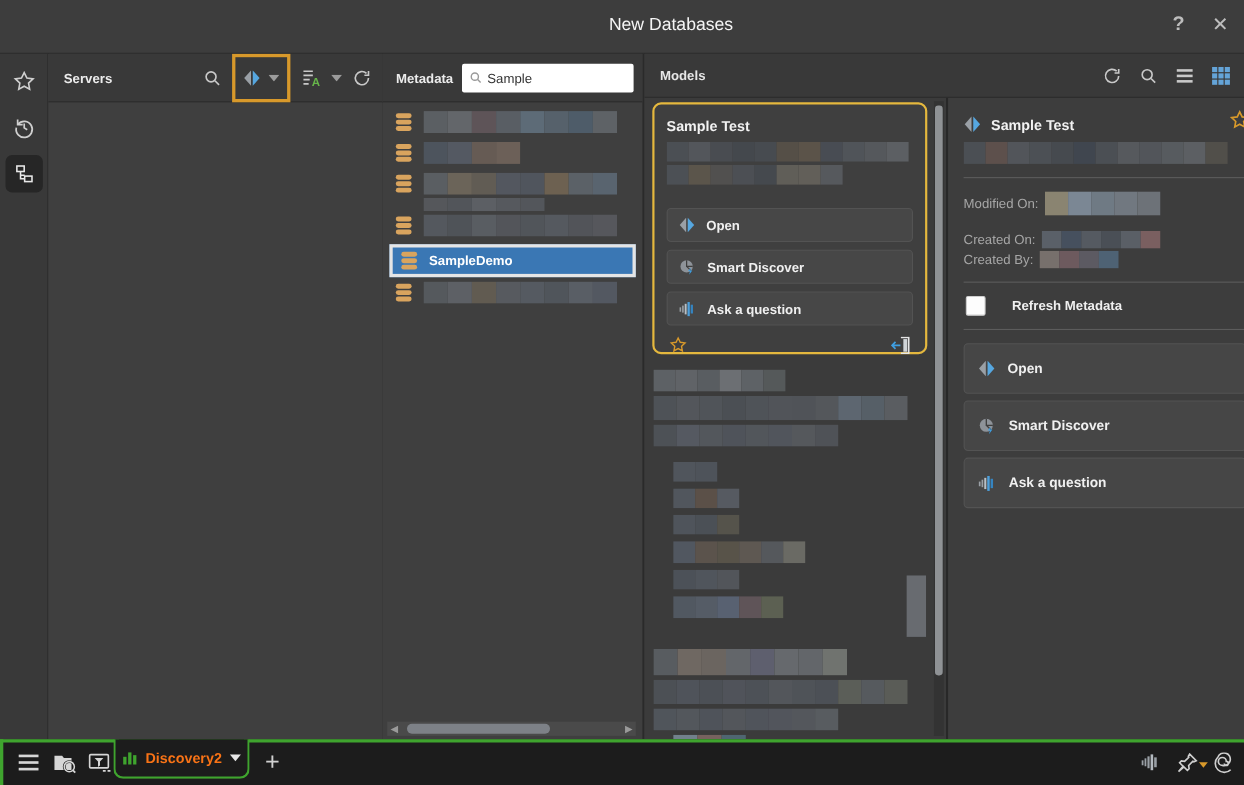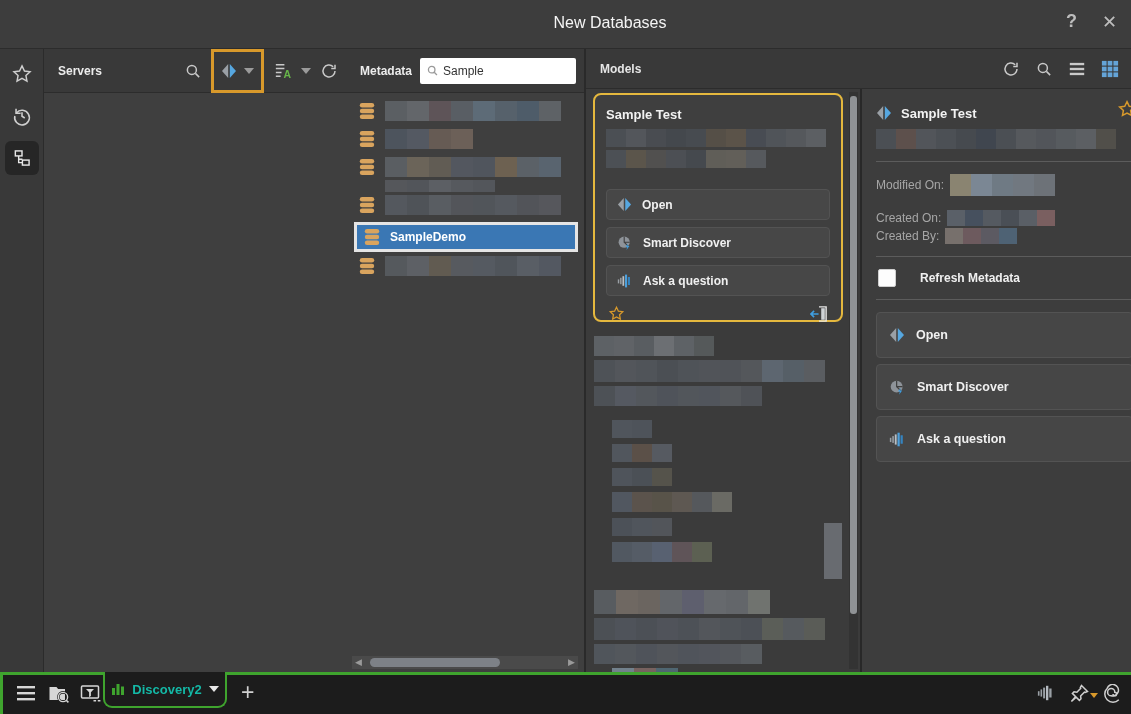--- a/index.html
+++ b/index.html
@@ -80,21 +80,21 @@
   .checkbox{width:16px;height:16px;background:#fdfdfd;border:1px solid #cfcfcf;border-radius:2px;}
   .dbtn{height:44px;margin:0 -2px 6px 0;background:#464646;border:1px solid #535353;border-radius:4px;display:flex;
         align-items:center;gap:11px;padding:0 12px;font-weight:bold;font-size:12.5px;color:#f0f0f0;cursor:default;}
 
   
   .bottombar{position:absolute;left:0;right:0;bottom:0;height:42px;background:#1c1c1c;border-top:3px solid #3fa42e;
              border-left:3px solid #3fa42e;box-sizing:border-box;}
   .bicon{position:absolute;top:9px;color:#d6d6d6;}
   .tab{position:absolute;left:100px;top:-3px;width:124px;height:36px;background:#1c1c1c;border:2px solid #3fa42e;border-top:none;
        border-radius:0 0 9px 9px;display:flex;align-items:center;justify-content:center;gap:7px;box-sizing:border-box;}
-  .tab-label{font-weight:bold;font-size:13px;color:#14b8a6;}
+  .tab-label{font-weight:bold;font-size:13px;color:#f97316;}
   .tab-caret{width:0;height:0;border-left:5px solid transparent;border-right:5px solid transparent;border-top:6px solid #e8e8e8;}
   .plus{position:absolute;left:238px;top:4px;font-size:23px;font-weight:300;color:#d0d0d0;}
   .pin-caret{position:absolute;right:33px;top:18px;width:0;height:0;border-left:4px solid transparent;border-right:4px solid transparent;border-top:5px solid #d8992b;}
 
   .mosaic{display:flex;overflow:hidden;}
 </style>
 </head>
 <body>
 
 <div class="screen">

